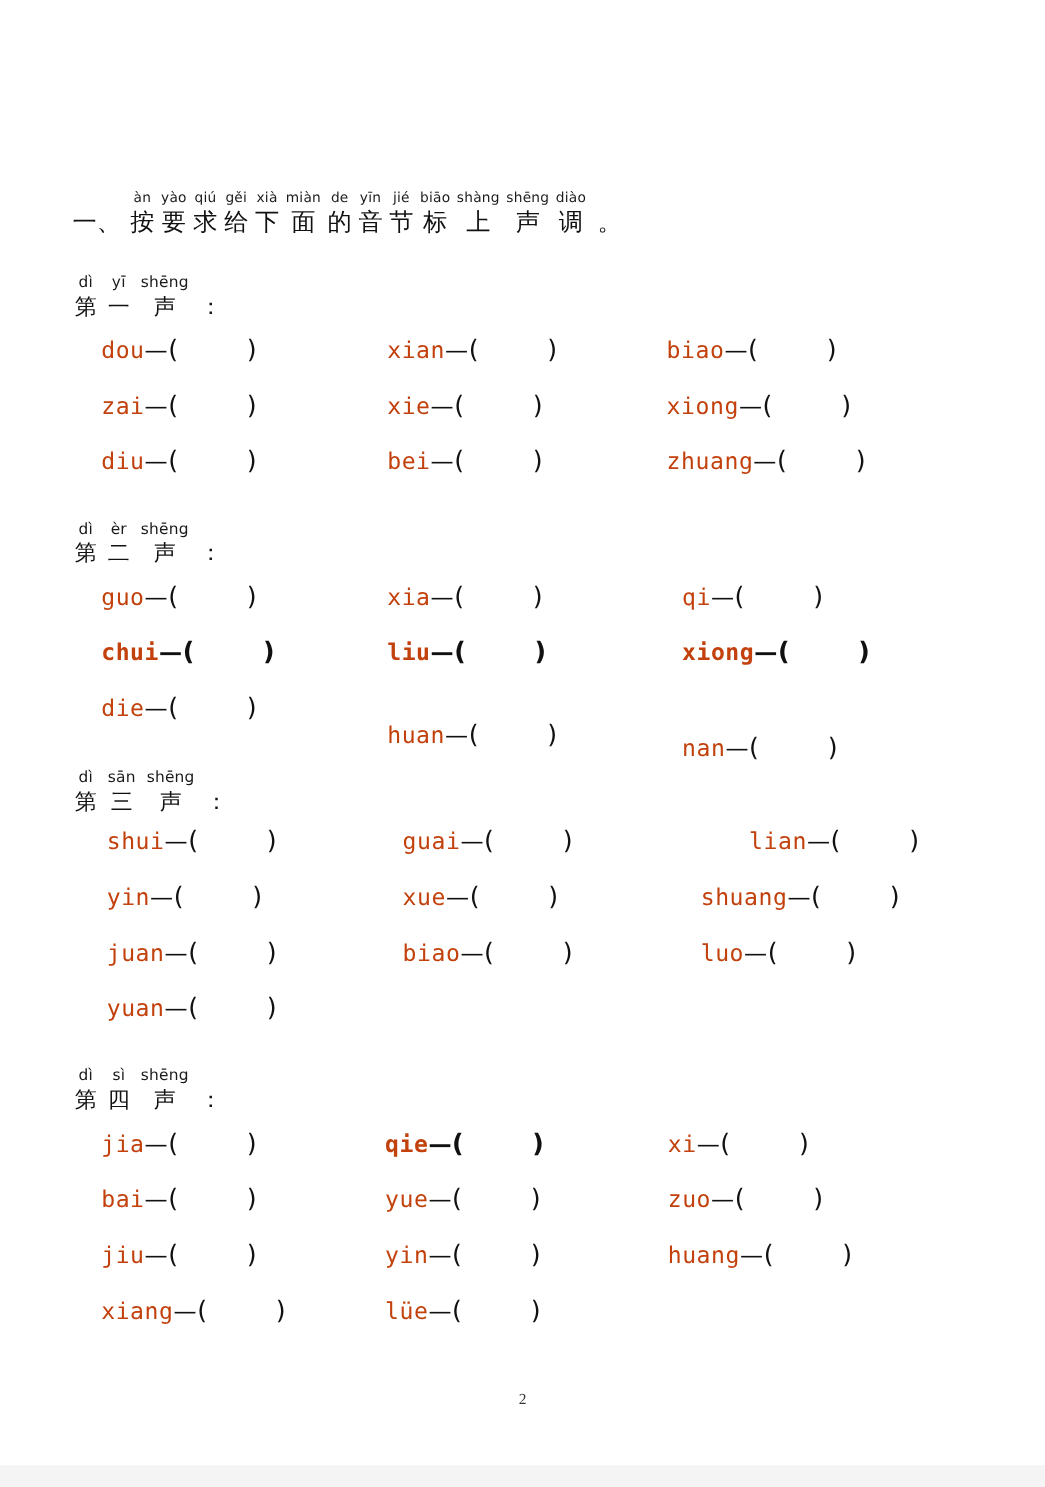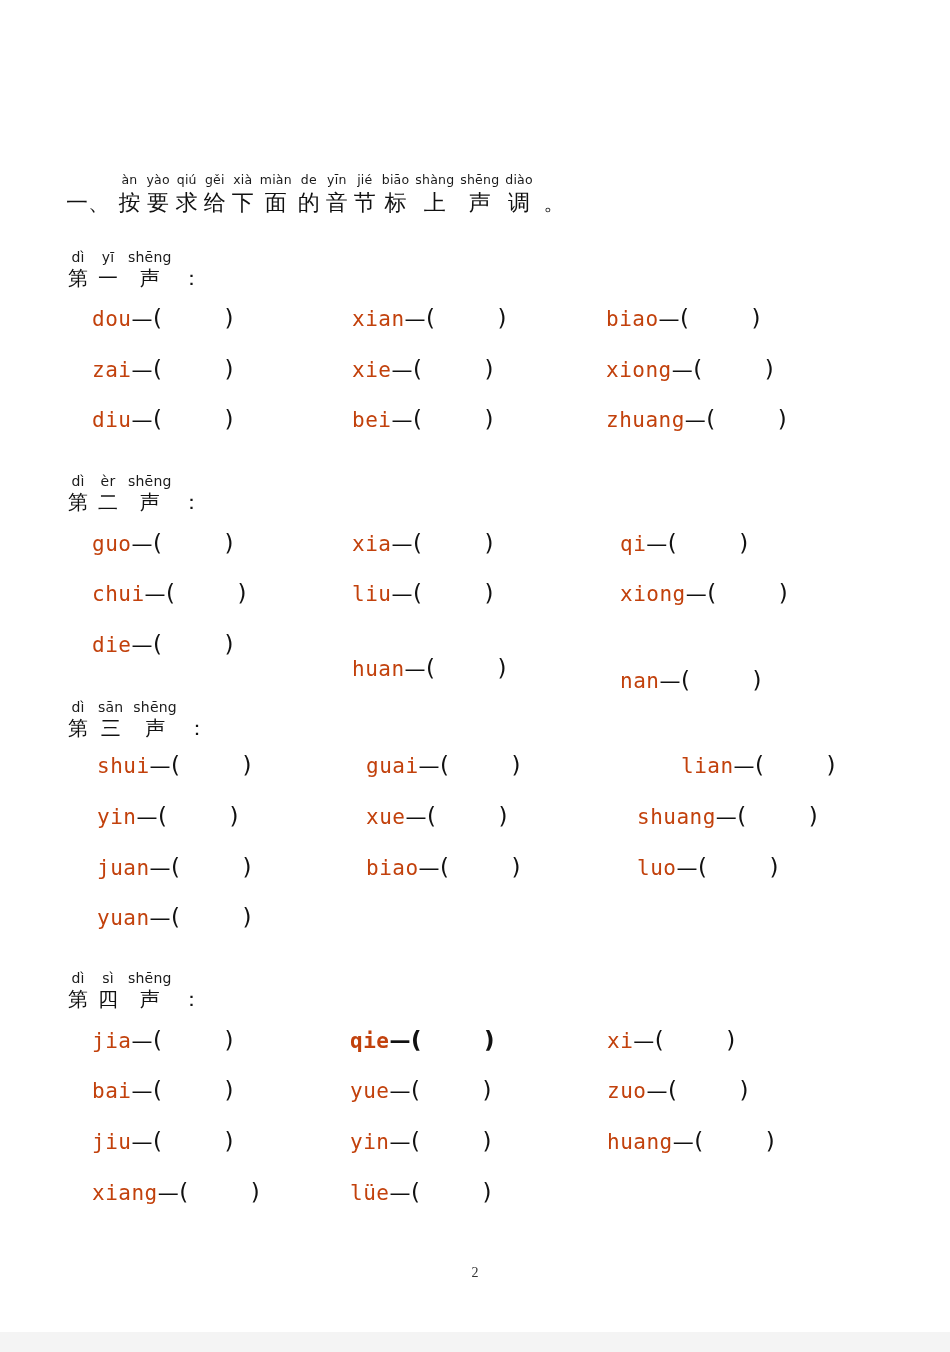--- a/index.html
+++ b/index.html
@@ -171,21 +171,21 @@
         <span class="ex-item" style="left: 92px; top: 0px;"><span class="syl">diu</span><span class="dash">—</span><span class="paren-open">(</span><span class="blank" style="width: 62px;">&nbsp;</span><span class="paren-close">)</span></span>
         <span class="ex-item" style="left: 352px; top: 0px; text-align: center;"><span class="syl">bei</span><span class="dash">—</span><span class="paren-open">(</span><span class="blank" style="width: 62px;">&nbsp;</span><span class="paren-close">)</span></span>
         <span class="ex-item" style="left: 606px; top: 0px;"><span class="syl">zhuang</span><span class="dash">—</span><span class="paren-open">(</span><span class="blank" style="width: 62px;">&nbsp;</span><span class="paren-close">)</span></span>
       </div>
       <div class="section-head" style="top: 474px;"><span class="ruby-group"><span class="ruby-pinyin">dì</span><span class="ruby-han">第</span></span><span class="ruby-group"><span class="ruby-pinyin">èr</span><span class="ruby-han">二</span></span><span class="ruby-group"><span class="ruby-pinyin">shēng</span><span class="ruby-han">声</span></span><span class="plain-han">：</span></div>
       <div class="ex-row" style="top: 530px; left: 0px; width: 950px;">
         <span class="ex-item" style="left: 92px; top: 0px;"><span class="syl">guo</span><span class="dash">—</span><span class="paren-open">(</span><span class="blank" style="width: 62px;">&nbsp;</span><span class="paren-close">)</span></span>
         <span class="ex-item" style="left: 352px; top: 0px;"><span class="syl">xia</span><span class="dash">—</span><span class="paren-open">(</span><span class="blank" style="width: 62px;">&nbsp;</span><span class="paren-close">)</span></span>
         <span class="ex-item" style="left: 620px; top: 0px;"><span class="syl">qi</span><span class="dash">—</span><span class="paren-open">(</span><span class="blank" style="width: 62px;">&nbsp;</span><span class="paren-close">)</span></span>
       </div>
-      <div class="ex-row" style="top: 580px; left: 0px; width: 760px;">
+      <div class="ex-row" style="top: 580px; left: 0px; width: 760px; font-weight: bold;">
         <span class="ex-item" style="left: 92px; top: 0px;"><span class="syl">chui</span><span class="dash">—</span><span class="paren-open">(</span><span class="blank" style="width: 62px;">&nbsp;</span><span class="paren-close">)</span></span>
         <span class="ex-item" style="left: 352px; top: 0px;"><span class="syl">liu</span><span class="dash">—</span><span class="paren-open">(</span><span class="blank" style="width: 62px;">&nbsp;</span><span class="paren-close">)</span></span>
         <span class="ex-item" style="left: 620px; top: 0px;"><span class="syl">xiong</span><span class="dash">—</span><span class="paren-open">(</span><span class="blank" style="width: 62px;">&nbsp;</span><span class="paren-close">)</span></span>
       </div>
       <div class="ex-row" style="top: 631px; left: 0px; width: 950px;">
         <span class="ex-item" style="left: 92px; top: 0px;"><span class="syl">die</span><span class="dash">—</span><span class="paren-open">(</span><span class="blank" style="width: 62px;">&nbsp;</span><span class="paren-close">)</span></span>
         <span class="ex-item" style="left: 352px; top: 0px; margin-top: 24px;"><span class="syl">huan</span><span class="dash">—</span><span class="paren-open">(</span><span class="blank" style="width: 62px;">&nbsp;</span><span class="paren-close">)</span></span>
         <span class="ex-item" style="left: 620px; top: 0px; margin-top: 36px;"><span class="syl">nan</span><span class="dash">—</span><span class="paren-open">(</span><span class="blank" style="width: 62px;">&nbsp;</span><span class="paren-close">)</span></span>
       </div>
       <div class="section-head" style="top: 700px;"><span class="ruby-group"><span class="ruby-pinyin">dì</span><span class="ruby-han">第</span></span><span class="ruby-group"><span class="ruby-pinyin">sān</span><span class="ruby-han">三</span></span><span class="ruby-group"><span class="ruby-pinyin">shēng</span><span class="ruby-han">声</span></span><span class="plain-han">：</span></div>

